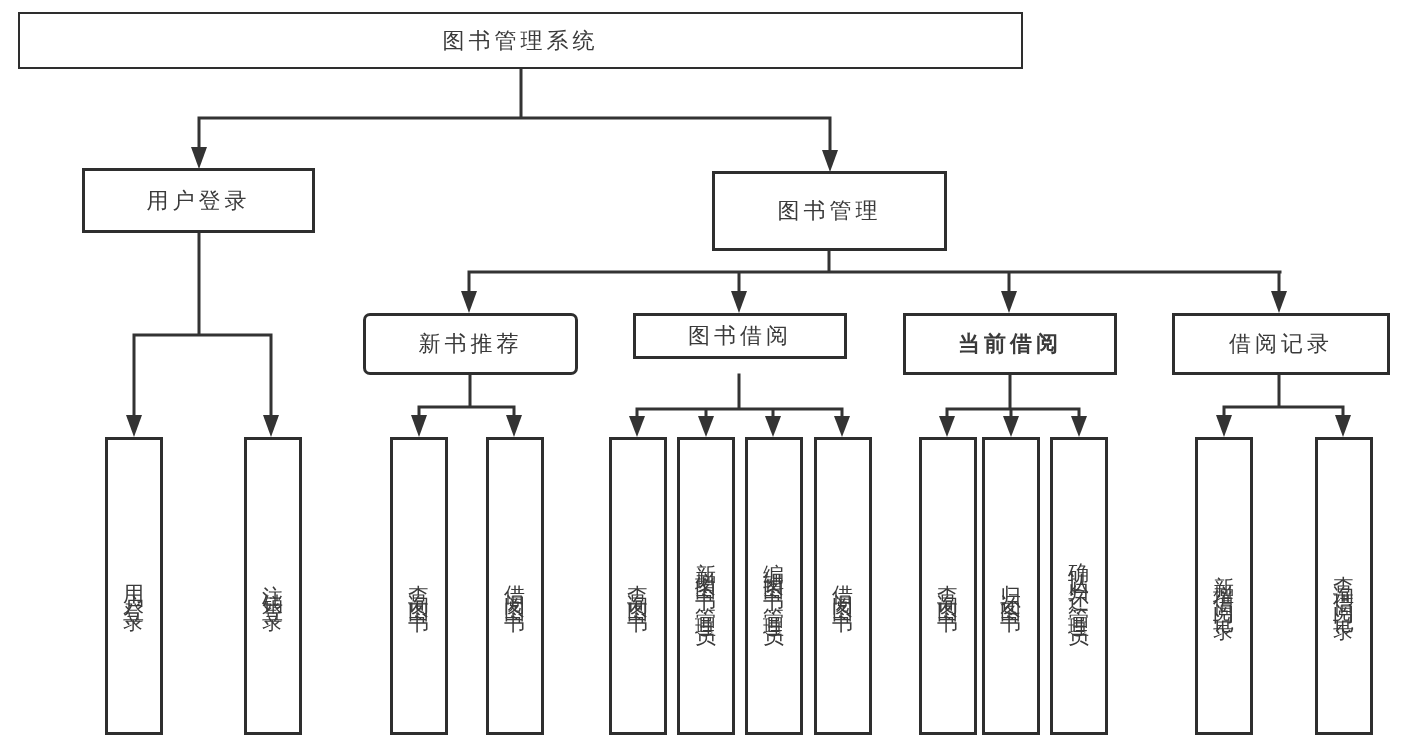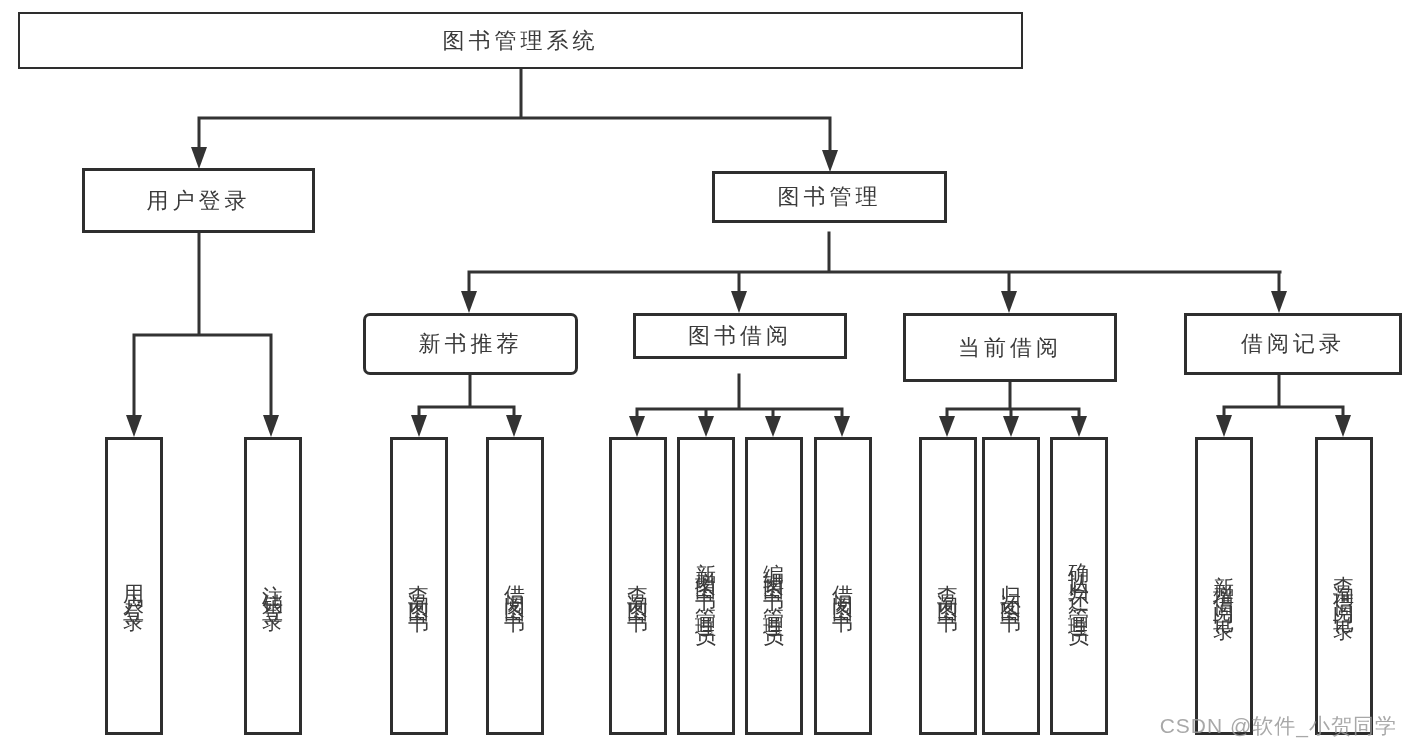--- a/index.html
+++ b/index.html
@@ -86,39 +86,38 @@
     <g>
       <path d="M1279,375 V407 M1224,407 H1343 M1224,407 V417 M1343,407 V417"></path>
       <polygon points="1216,415 1232,415 1224,437"></polygon>
       <polygon points="1335,415 1351,415 1343,437"></polygon>
     </g>
   </svg>
 
   <div class="box root" style="left:18px;top:12px;width:1005px;height:57px;">图书管理系统</div>
 
   <div class="box h" style="left:82px;top:168px;width:233px;height:65px;">用户登录</div>
-  <div class="box h" style="left:712px;top:171px;width:235px;height:52px;">图书管理</div>
+  <div class="box h" style="left:712px;top:171px;width:235px;height:80px;">图书管理</div>
 
   <div class="box h" style="left:363px;top:313px;width:215px;height:62px;border-radius:7px;">新书推荐</div>
   <div class="box h" style="left:633px;top:313px;width:214px;height:46px;">图书借阅</div>
-  <div class="box h" style="left:903px;top:313px;width:214px;height:69px;">当前借阅</div>
-  <div class="box h" style="left:1172px;top:313px;width:218px;height:62px;margin-left:12px;">借阅记录</div>
+  <div class="box h" style="left:903px;top:313px;width:214px;height:62px;font-weight:bold;">当前借阅</div>
+  <div class="box h" style="left:1172px;top:313px;width:218px;height:62px;">借阅记录</div>
 
   <div class="box v" style="left:105px;top:437px;width:58px;height:298px;">用户登录</div>
   <div class="box v" style="left:244px;top:437px;width:58px;height:298px;">注销登录</div>
 
   <div class="box v" style="left:390px;top:437px;width:58px;height:298px;">查询图书</div>
   <div class="box v" style="left:486px;top:437px;width:58px;height:298px;">借阅图书</div>
 
   <div class="box v" style="left:609px;top:437px;width:58px;height:298px;">查询图书</div>
   <div class="box v" style="left:677px;top:437px;width:58px;height:298px;">新增图书（管理员）</div>
   <div class="box v" style="left:745px;top:437px;width:58px;height:298px;">编辑图书（管理员）</div>
   <div class="box v" style="left:814px;top:437px;width:58px;height:298px;">借阅图书</div>
 
   <div class="box v" style="left:919px;top:437px;width:58px;height:298px;">查询图书</div>
   <div class="box v" style="left:982px;top:437px;width:58px;height:298px;">归还图书</div>
   <div class="box v" style="left:1050px;top:437px;width:58px;height:298px;">确认归还（管理员）</div>
 
   <div class="box v" style="left:1195px;top:437px;width:58px;height:298px;">新增借阅记录</div>
   <div class="box v" style="left:1315px;top:437px;width:58px;height:298px;">查询借阅记录</div>
 
-  <div class="watermark">CSDN @软件_小贺同学</div>
 </div>
 
 </body></html>

